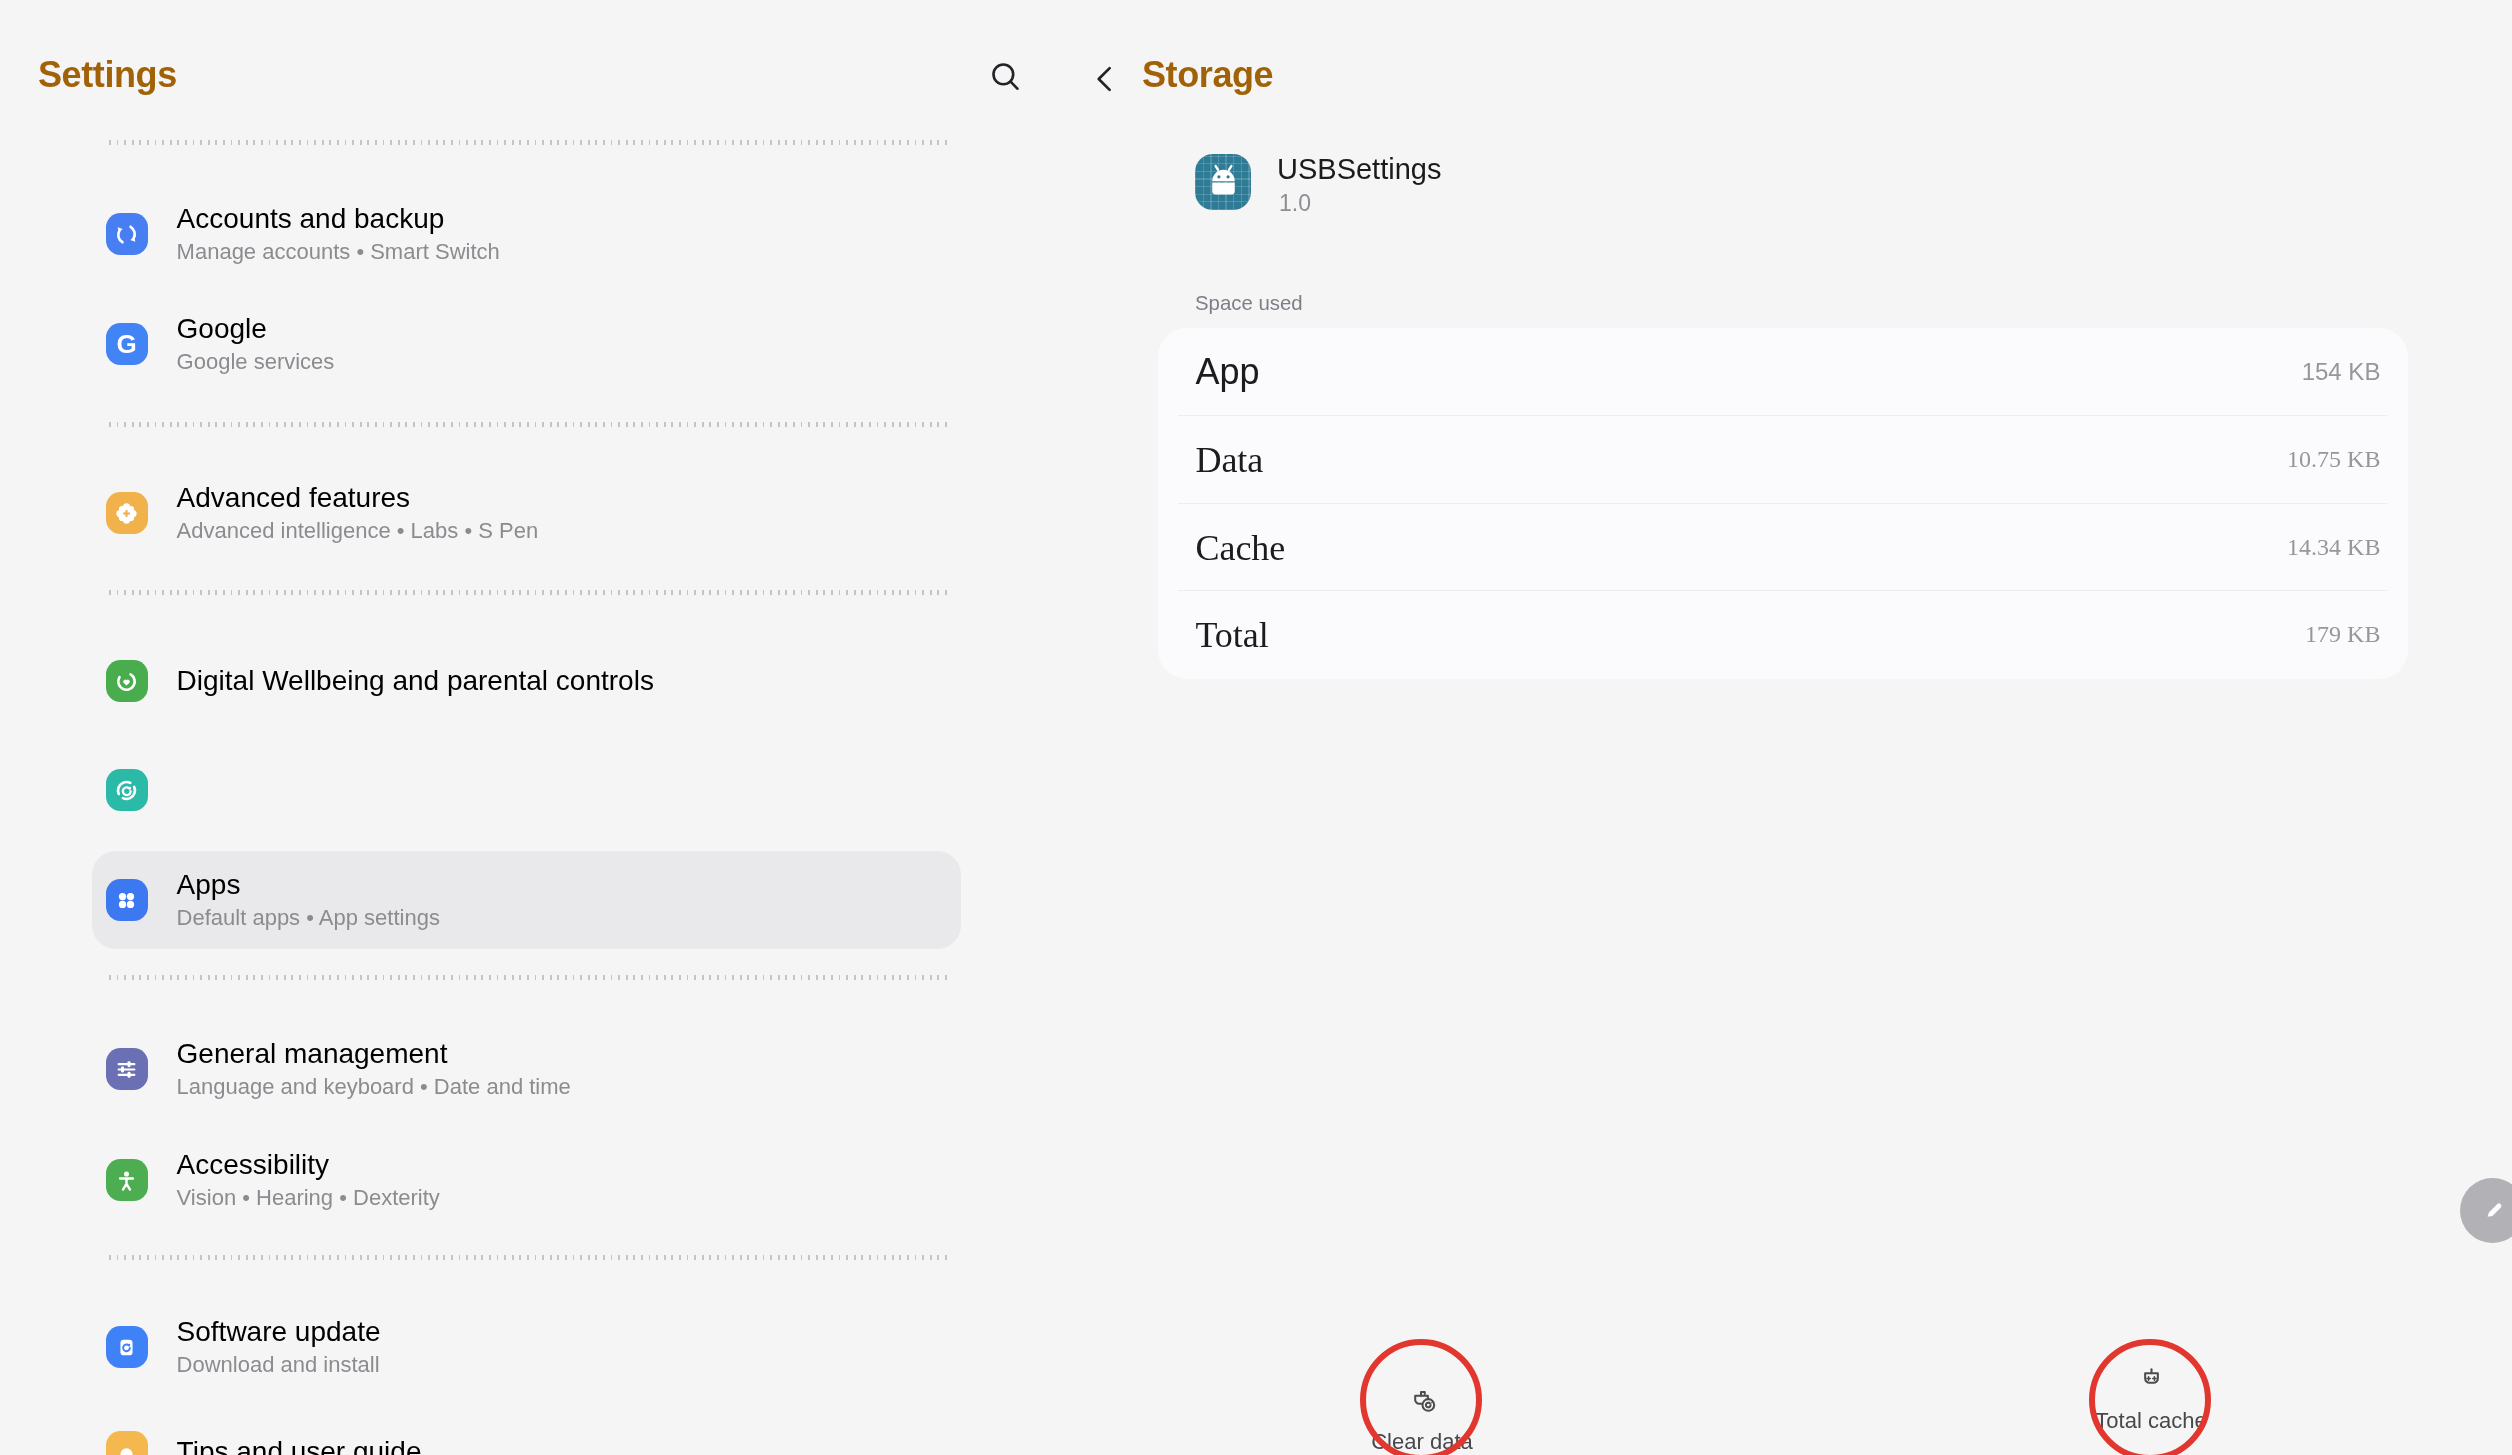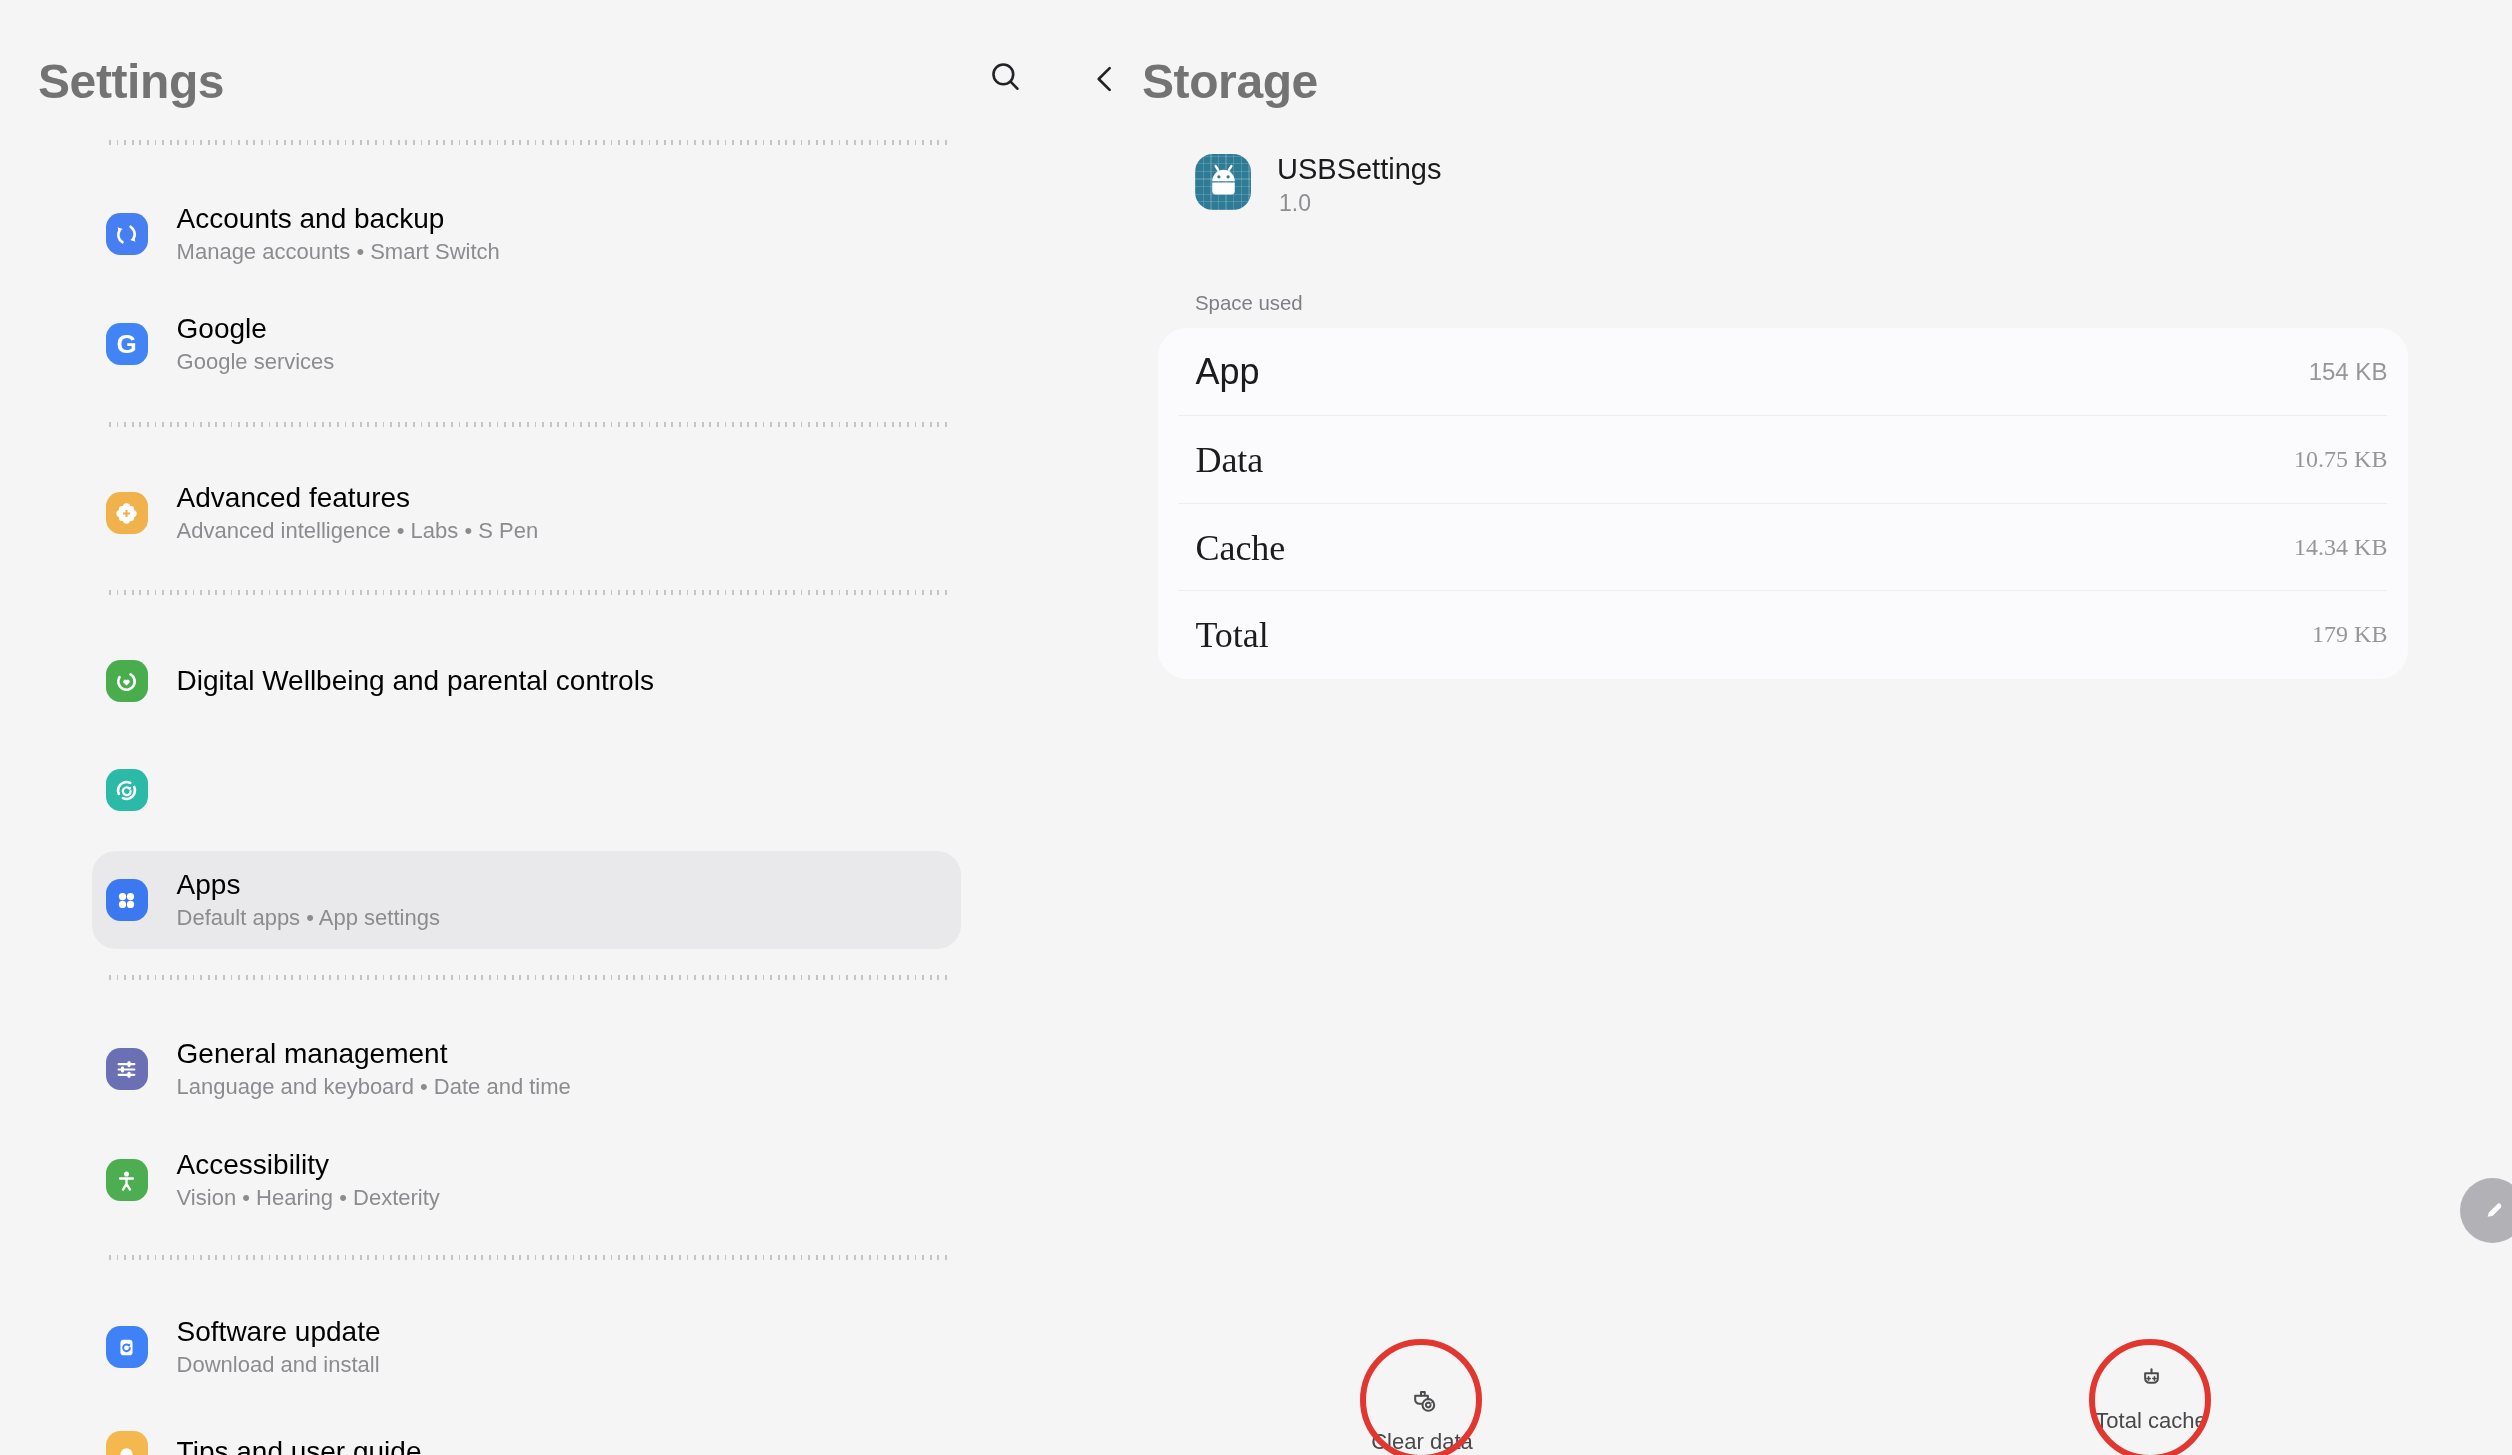--- a/index.html
+++ b/index.html
@@ -1,20 +1,20 @@
 <!DOCTYPE html>
 <html style="font-size:13.6px"><head>
 <meta charset="utf-8">
 <style>
   html,body{margin:0;padding:0;background:#f5f5f6;}
   #screen{position:relative;width:2512px;height:1455px;overflow:hidden;
           background:#f5f5f6;font-family:"Liberation Sans",sans-serif;
           -webkit-font-smoothing:antialiased;}
   
-  .pane-title{position:absolute;font-size:48px;font-weight:700;color:#737373;letter-spacing:-0.4px;}
+  .pane-title{position:absolute;font-size:36px;font-weight:700;color:#a16207;letter-spacing:-0.4px;}
   #settings-title{left:38px;top:54px;}
   #search-btn{position:absolute;left:983px;top:54px;width:44px;height:44px;display:flex;align-items:center;justify-content:center;cursor:pointer;}
   .dotline{position:absolute;left:109px;width:838px;height:5.1px;
            background:repeating-linear-gradient(90deg,#c3c3c8 0 1.7px,transparent 1.7px 7.6px);}
   .nav-item{position:absolute;left:92px;width:869px;height:98px;display:flex;align-items:center;cursor:pointer;}
   .nav-item.selected{background:#e9e9eb;border-radius:24px;}
   .sq{flex:0 0 42px;width:42px;height:42px;margin-left:13.6px;border-radius:14.4px;
       display:flex;align-items:center;justify-content:center;}
   .nav-text{margin-left:29px;min-width:0;}
   .nav-title{font-size:28px;line-height:34px;color:#000000;white-space:nowrap;}
@@ -29,21 +29,21 @@
               repeating-linear-gradient(0deg,rgba(255,255,255,.16) 0 1.3px,transparent 1.3px 7.6px),
               repeating-linear-gradient(90deg,rgba(255,255,255,.16) 0 1.3px,transparent 1.3px 7.6px);}
   #app-name{position:absolute;left:1277px;top:153px;font-size:29px;color:#1b1b1d;}
   #app-version{position:absolute;left:1279px;top:190px;font-size:23px;color:#8d8d92;}
   #section-label{position:absolute;left:1195px;top:292px;font-size:20.4px;color:#7e7e86;}
   #usage-card{position:absolute;left:1158px;top:328px;width:1250px;height:351px;
               background:#fbfbfd;border-radius:29px;}
   .u-row{position:absolute;left:20.4px;width:1209px;height:87px;display:flex;align-items:center;justify-content:space-between;}
   .u-row.bordered{border-top:0.8px solid #ededf1;font-family:Liberation Serif, serif;}
   .u-label{margin-left:17px;font-size:36px;color:#1c1c1e;}
-  .u-value{margin-right:0;font-size:24px;color:#96969b;}
+  .u-value{margin-right:7px;font-size:24px;color:#96969b;}
   .action{position:absolute;width:170px;display:flex;flex-direction:column;align-items:center;cursor:pointer;}
   .action-label{margin-top:5.1px;font-size:22px;color:#48484b;}
   .ann-circle{position:absolute;width:110px;height:110px;border:6.8px solid #e2372e;border-radius:50%;pointer-events:none;}
   #fab-edit{position:absolute;left:2460px;top:1178px;width:65px;height:65px;border-radius:50%;
             background:#b2b2b6;display:flex;align-items:center;justify-content:center;cursor:pointer;}
 </style>
 </head>
 <body>
 
 <div id="screen">

